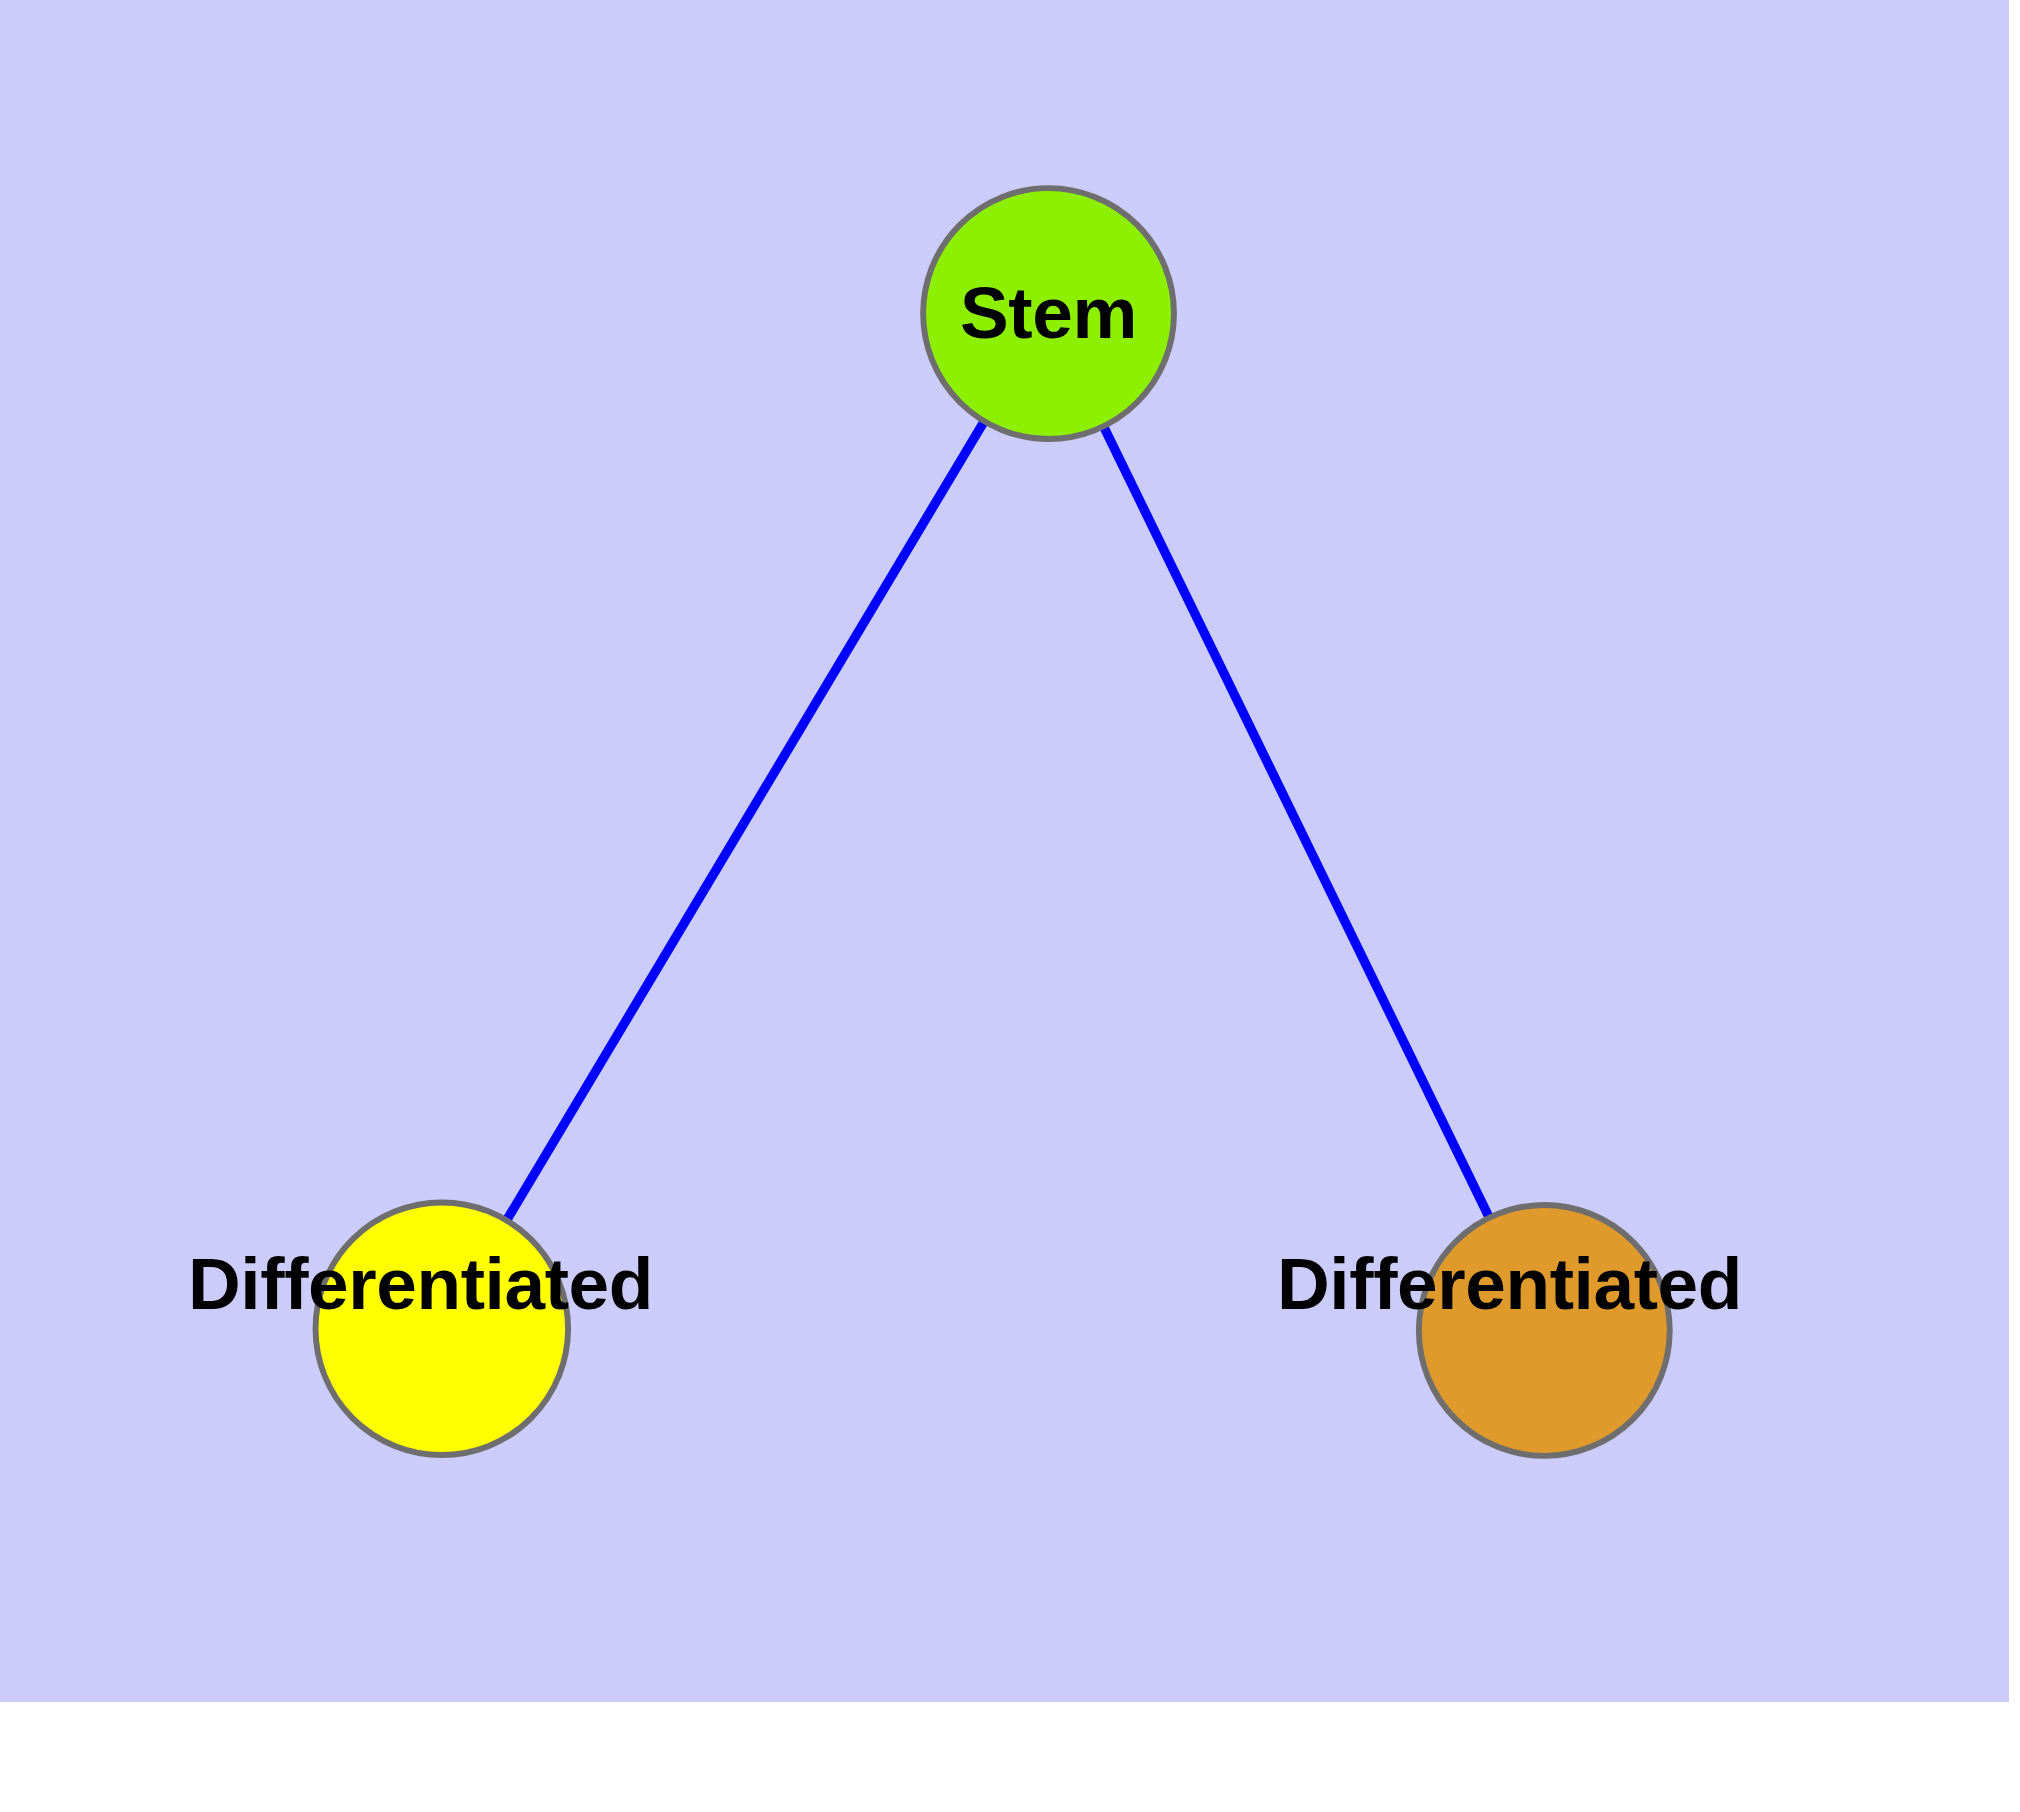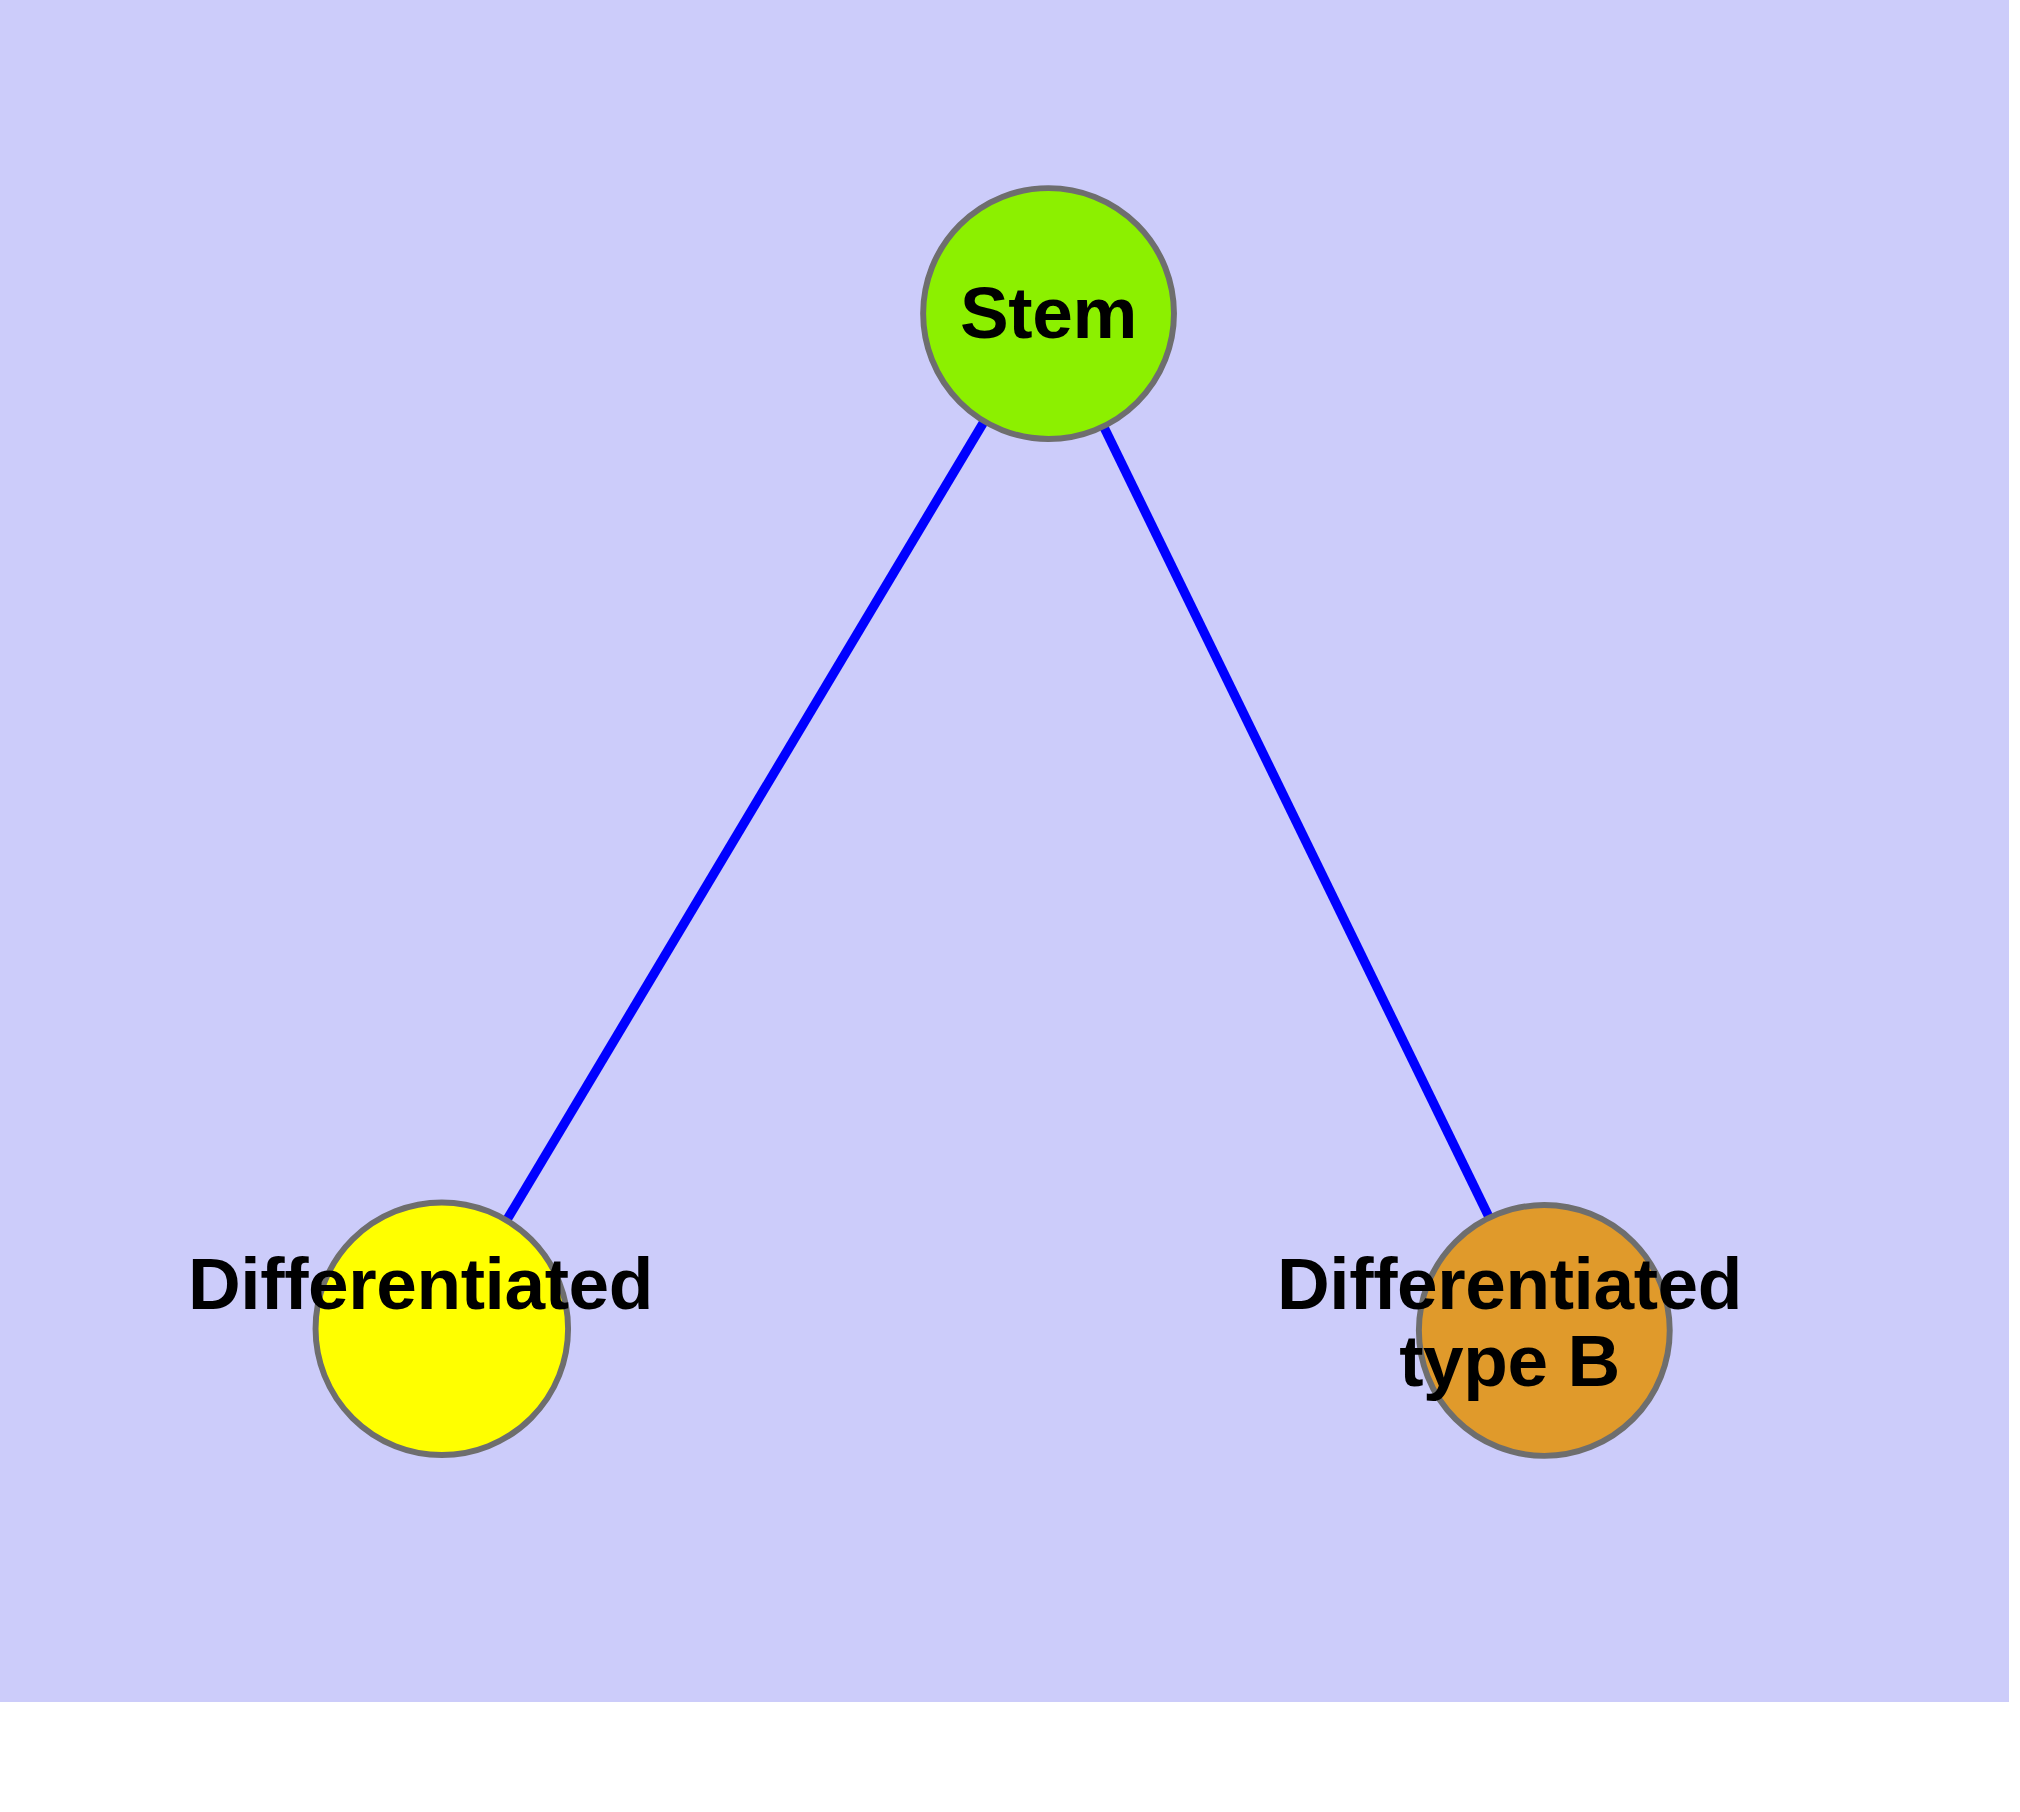--- a/index.html
+++ b/index.html
@@ -78,17 +78,16 @@
   <div class="node-label" id="label-stem">
     <span class="lbl-line">Stem</span>
   </div>
 
   <div class="node-label" id="label-diffA">
     <span class="lbl-line">Differentiated</span>
   </div>
 
   <div class="node-label" id="label-diffB">
     <span class="lbl-line">Differentiated</span>
-    <span class="lbl-line">type B</span>
   </div>
 
 </div>
 
 
 </body></html>

